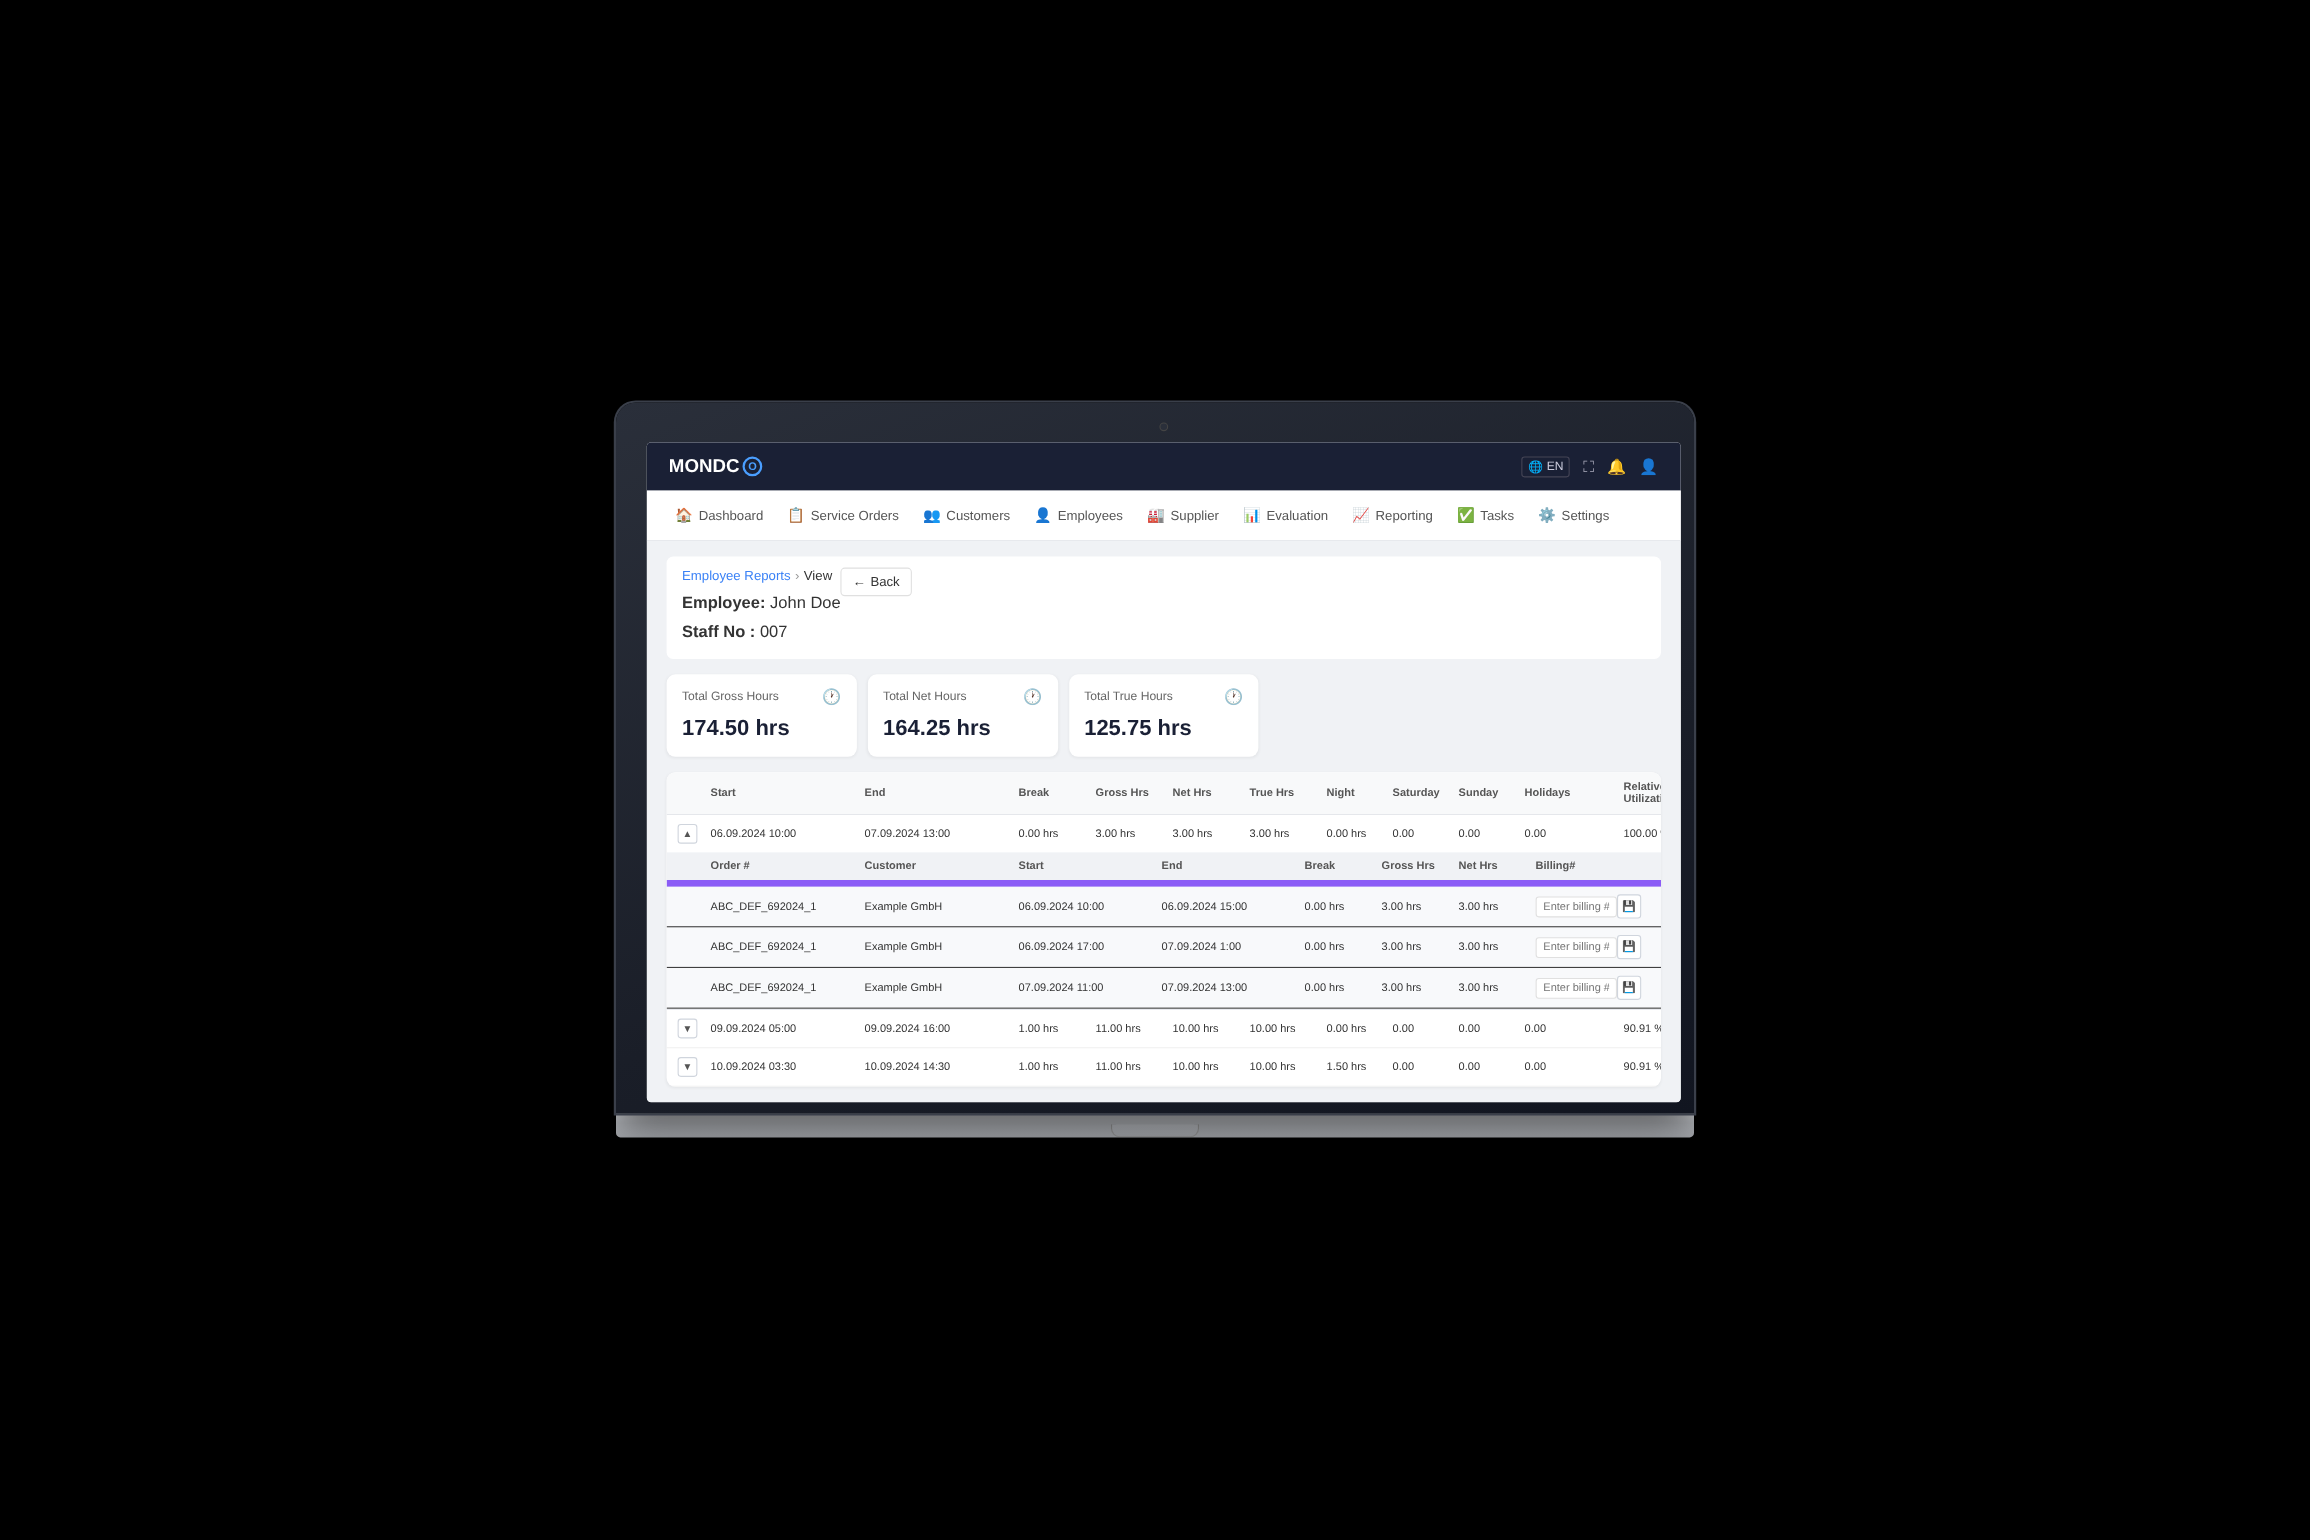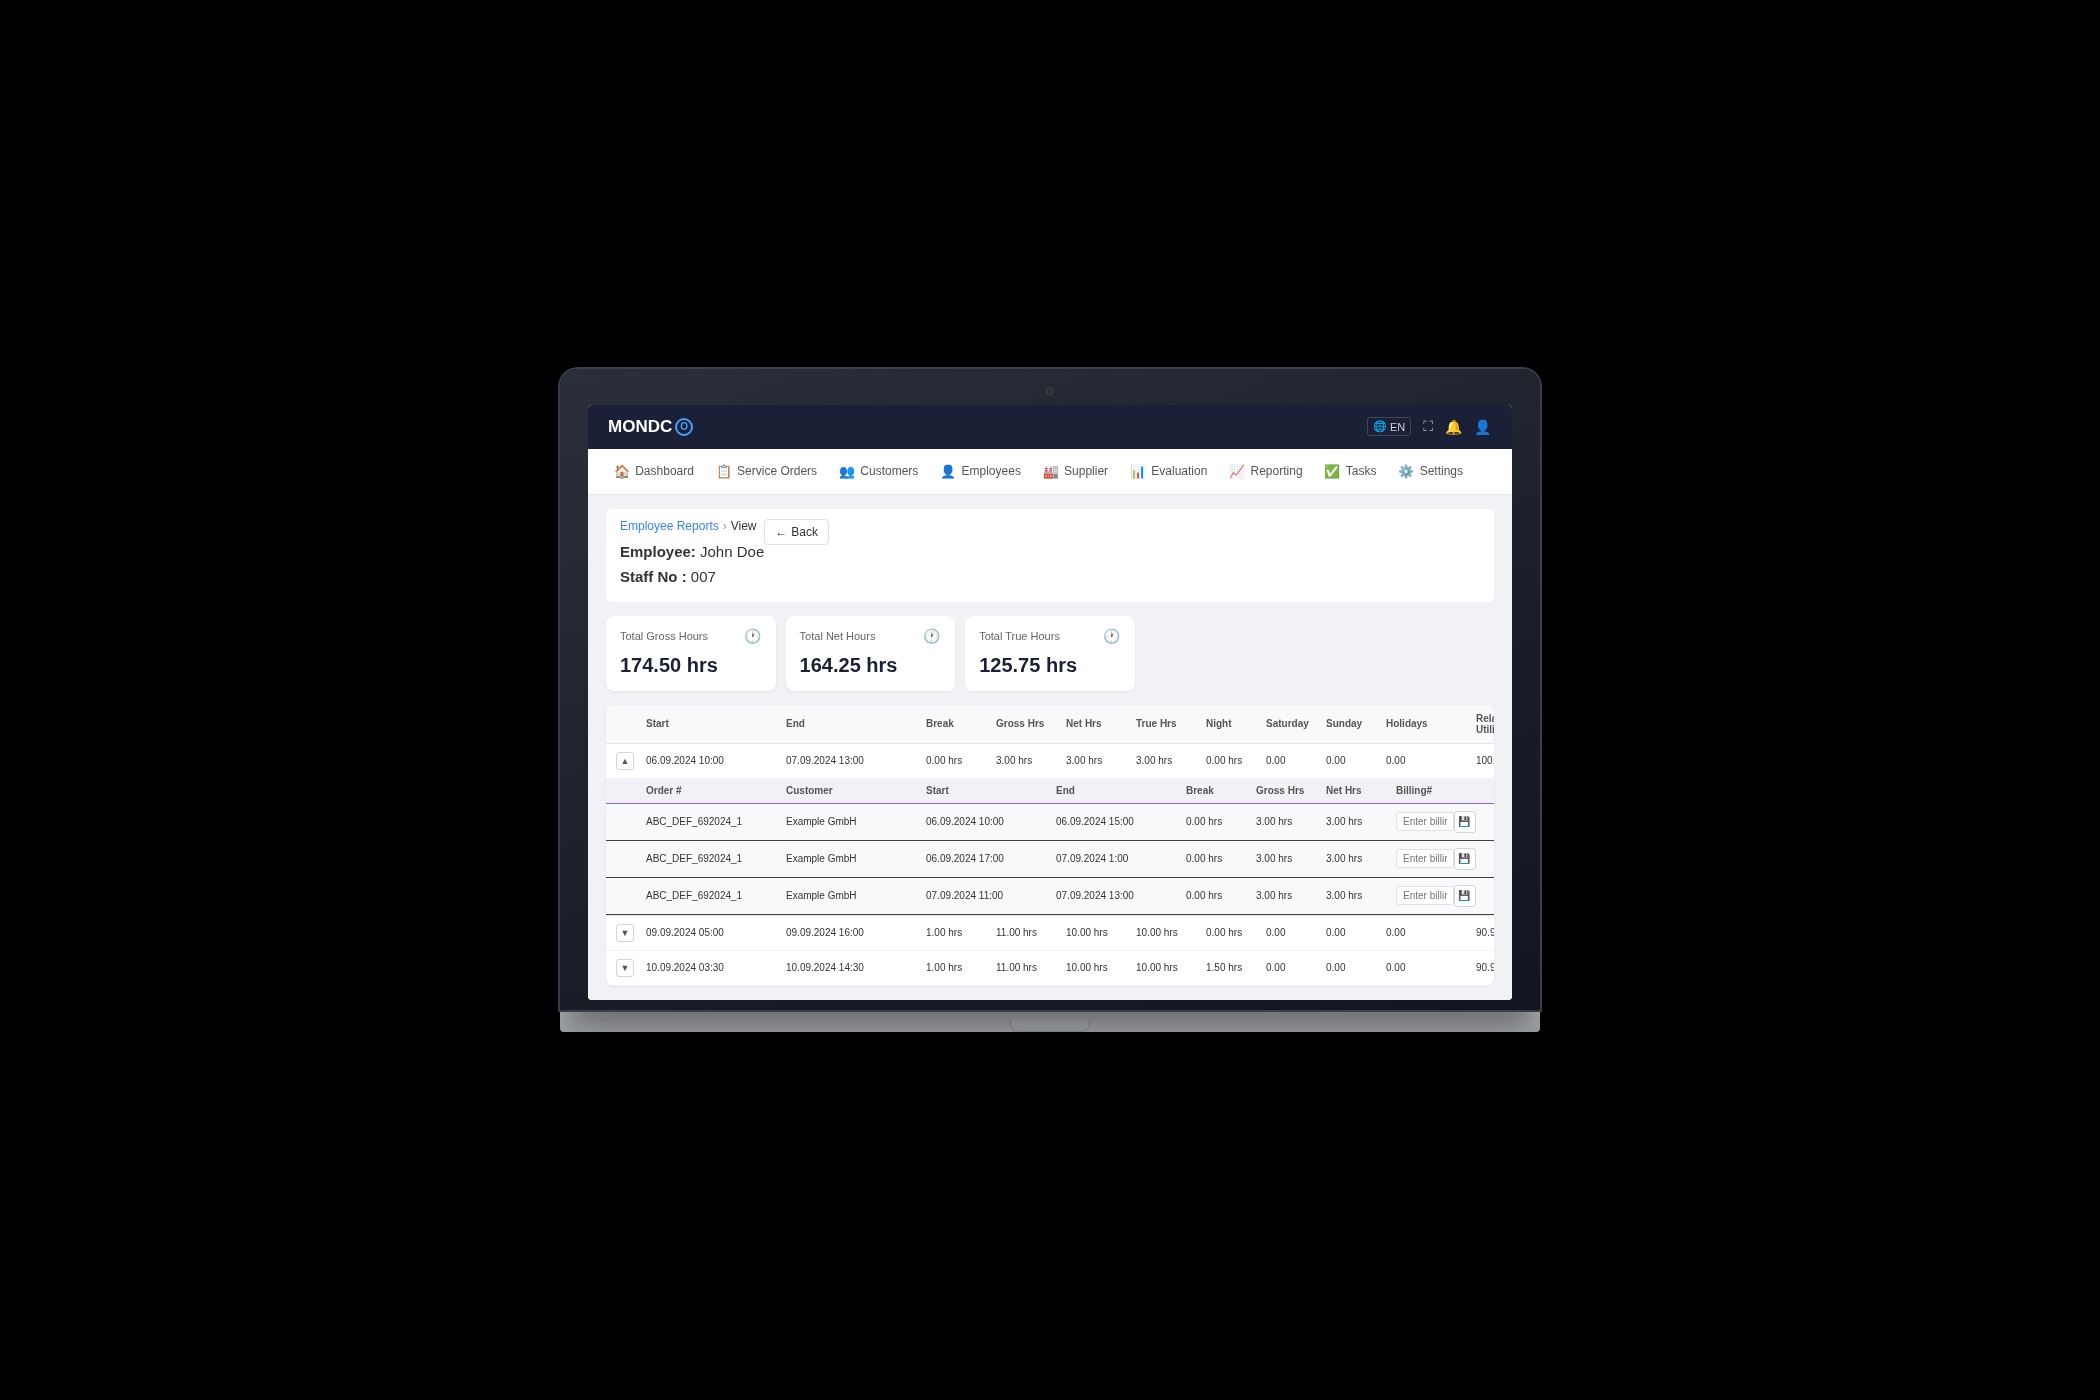--- a/index.html
+++ b/index.html
@@ -11,21 +11,21 @@
       min-height: 100vh;
       font-family: -apple-system, BlinkMacSystemFont, 'Segoe UI', Arial, sans-serif;
     }
     .laptop-outer {
       width: 980px;
       position: relative;
     }
     .laptop-screen-bezel {
       background: linear-gradient(160deg, #2a2f3a 0%, #1a1e28 60%, #111520 100%);
       border-radius: 18px 18px 0 0;
-      padding: 18px 28px 10px 28px;
+      padding: 18px 12px 10px 28px;
       box-shadow: 0 0 0 2px #3a3f4a, 0 8px 40px rgba(0,0,0,0.7);
       position: relative;
     }
     .camera {
       width: 8px; height: 8px;
       background: #2a2f3a;
       border-radius: 50%;
       margin: 0 auto 10px auto;
       border: 1px solid #444;
     }
@@ -241,21 +241,21 @@
       background: #f8f9fb;
       border-bottom: 1px solid #e5e7eb;
     }
     .sub-table-header {
       display: grid;
       grid-template-columns: 30px 140px 140px 130px 130px 70px 70px 70px 1fr 100px;
       padding: 7px 10px;
       font-size: 10px;
       font-weight: 600;
       color: #555;
-      border-bottom: 1px solid #8b5cf6;
+      border-bottom: 6px solid #8b5cf6;
       background: #f0f2f5;
     }
     .sub-table-row {
       display: grid;
       grid-template-columns: 30px 140px 140px 130px 130px 70px 70px 70px 1fr 30px;
       padding: 7px 10px;
       font-size: 10px;
       color: #333;
       border-bottom: 1px solid #404040;
       align-items: center;

